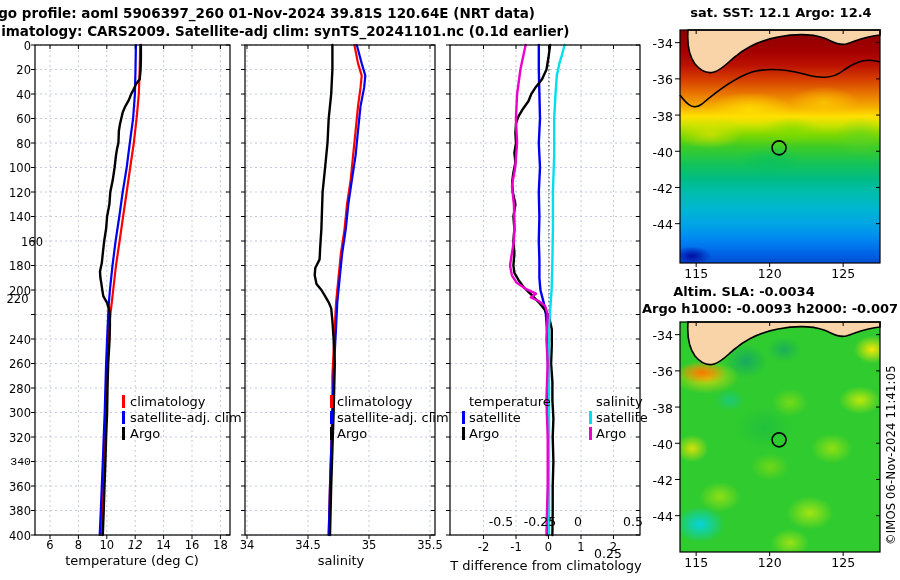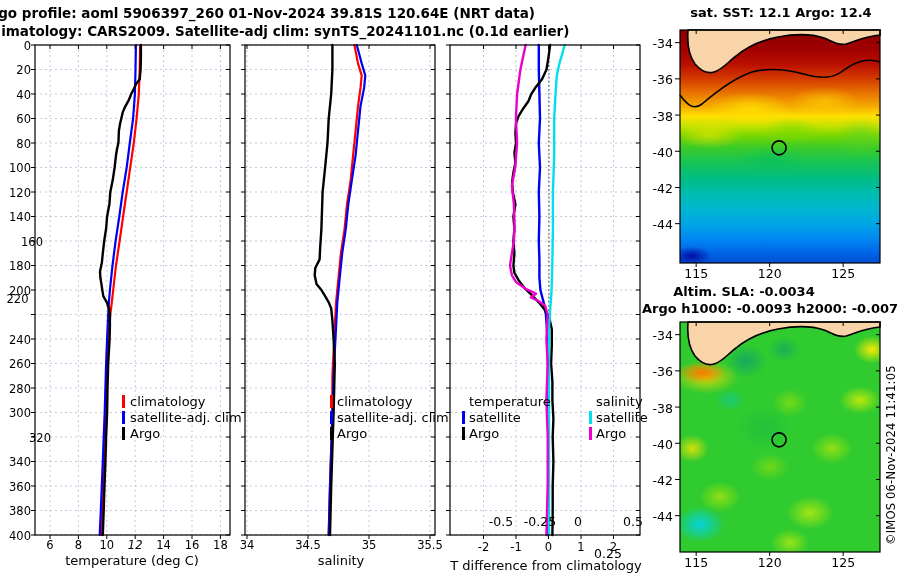--- a/index.html
+++ b/index.html
@@ -379,22 +379,22 @@
     <div class="ytick" style="left: 4px; top: 185.5px;">120</div>
     <div class="ytick" style="left: 4px; top: 210px;">140</div>
     <div class="ytick" style="left: 16px; top: 234.5px;">160</div>
     <div class="ytick" style="left: 4px; top: 259px;">180</div>
     <div class="ytick" style="left: 4px; top: 283.5px;">200</div>
     <div class="ytick" style="left: 4px; top: 292px; text-align: center;">220</div>
     <div class="ytick" style="left: 4px; top: 332.5px;">240</div>
     <div class="ytick" style="left: 4px; top: 357px;">260</div>
     <div class="ytick" style="left: 4px; top: 381.5px;">280</div>
     <div class="ytick" style="left: 4px; top: 406px;">300</div>
-    <div class="ytick" style="left: 4px; top: 430.5px; margin-left: 20px;">320</div>
-    <div class="ytick" style="left: 4px; top: 455px;">340</div>
+    <div class="ytick" style="left: 4px; top: 430.5px;">320</div>
+    <div class="ytick" style="left: 4px; top: 455px; font-family: Liberation Mono, monospace;">340</div>
     <div class="ytick" style="left: 4px; top: 479.5px;">360</div>
     <div class="ytick" style="left: 4px; top: 504px;">380</div>
     <div class="ytick" style="left: 4px; top: 528.5px;">400</div>
     <div class="legbar" style="left: 122px; top: 395px; background: rgb(255, 0, 0);"></div>
     <div class="leg" style="left: 130px; top: 394px;">climatology</div>
     <div class="legbar" style="left: 122px; top: 411px; background: rgb(0, 0, 240);"></div>
     <div class="leg" style="left: 130px; top: 410px;">satellite-adj. clim</div>
     <div class="legbar" style="left: 122px; top: 427px; background: rgb(0, 0, 0);"></div>
     <div class="leg" style="left: 130px; top: 426px;">Argo</div>
     <div class="tick" style="left: 247px; top: 538px;">34</div>

